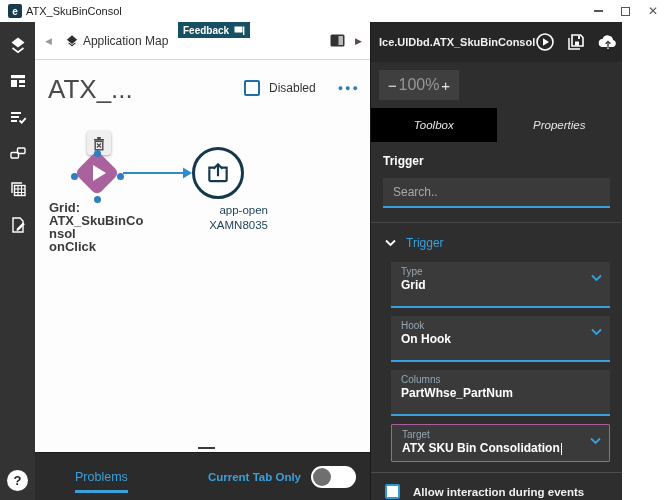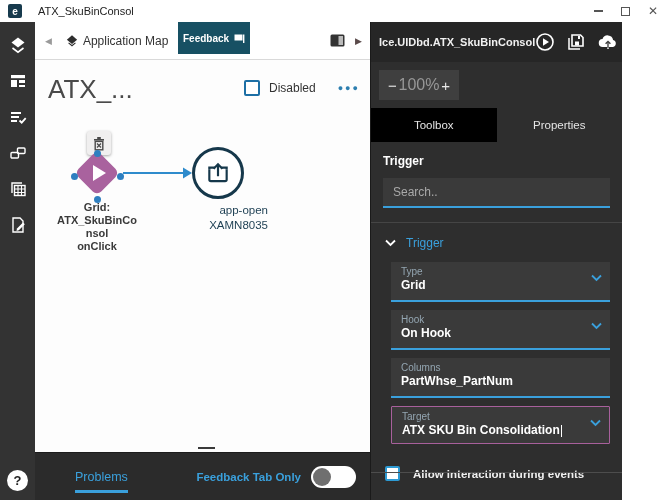--- a/index.html
+++ b/index.html
@@ -2,57 +2,57 @@
 <html><head>
 <meta charset="utf-8">
 <style>
   * { margin:0; padding:0; box-sizing:border-box; }
   html,body { width:666px; height:500px; font-family:"Liberation Sans", sans-serif; background:#fff; overflow:hidden; }
   #screen { position:relative; width:666px; height:500px; background:#fff; }
 
   
   #titlebar { position:absolute; left:0; top:0; width:666px; height:22px; background:#fff; display:flex; align-items:center; padding-left:8px; }
   .app-logo { width:14px; height:14px; background:#173a4d; color:#fff; font-size:10px; font-weight:bold; display:flex; align-items:center; justify-content:center; border-radius:2px; }
-  .win-title { font-size:11px; color:#222; margin-left:16px; }
+  .win-title { font-size:11px; color:#222; margin-left:4px; }
   .win-controls { position:absolute; right:8px; top:0; height:22px; display:flex; align-items:center; gap:18px; }
   .wc { color:#444; font-size:11px; line-height:1; cursor:default; }
   .wc-min { width:9px; height:2px; background:#555; }
   .wc-max { width:9px; height:9px; border:1.3px solid #555; }
   .wc-close { font-size:12px; color:#555; }
 
   
   #sidebar { position:absolute; left:0; top:22px; width:35px; height:478px; background:#333333; display:flex; flex-direction:column; align-items:center; padding-top:13px; gap:16px; }
   .side-icon { width:20px; height:20px; display:flex; align-items:center; justify-content:center; }
   .help-btn { position:absolute; bottom:9px; left:7px; width:21px; height:21px; border-radius:50%; background:#fff; color:#222; font-weight:bold; font-size:13px; display:flex; align-items:center; justify-content:center; }
 
   
   #main { position:absolute; left:35px; top:22px; width:335px; height:478px; display:flex; flex-direction:column; background:#fdfdfd; }
   #tabbar { position:relative; height:38px; background:#fff; border-bottom:1px solid #d9d9d9; display:flex; align-items:center; padding:0 6px; }
   .tab-back { color:#9a9a9a; font-size:9px; margin:0 6px 0 4px; }
   .tab { display:flex; align-items:center; gap:5px; font-size:12px; color:#333; padding:0 8px; height:100%; }
   .tab.active { color:#16496b; font-weight:bold; border-bottom:3px solid #2d7fb0; margin-left:10px; padding-top:3px; }
   .tabbar-right { margin-left:auto; display:flex; align-items:center; gap:10px; padding-right:2px; }
   .fwd-arrow { color:#5a4a4a; font-size:9px; }
-  #feedback-badge { position:absolute; left:143px; top:0; height:32px; background:#175063; color:#fff; font-size:10px; font-weight:bold; display:flex; align-items:center; gap:5px; padding:0 5px; z-index:3; }
+  #feedback-badge { position:absolute; left:143px; top:0; height:16px; background:#175063; color:#fff; font-size:10px; font-weight:bold; display:flex; align-items:center; gap:5px; padding:0 5px; z-index:3; }
 
   
   #canvas { position:relative; flex:1; background:#fdfdfd; }
   #canvas-title { position:absolute; left:13px; top:14px; font-size:26px; color:#4a4a4a; }
   #canvas-controls { position:absolute; right:10px; top:20px; display:flex; align-items:center; }
   .cv-checkbox { width:16px; height:16px; background:#fff; border:2px solid #1d6fa5; border-radius:2px; }
   .cv-check-label { font-size:12px; color:#333; margin:0 22px 0 9px; }
   .ellipsis-btn { color:#2d7fb0; font-size:9px; letter-spacing:2px; font-weight:bold; }
 
   .trash-btn { position:absolute; left:52px; top:71px; width:24px; height:24px; background:#f0efef; border-radius:3px; box-shadow:0 1px 3px rgba(0,0,0,.35); display:flex; align-items:center; justify-content:center; }
   .diamond { position:absolute; left:46px; top:97px; width:32px; height:32px; background:#a9629e; border-radius:6px; transform:rotate(45deg); }
   .diamond-play { position:absolute; left:58px; top:105px; width:0; height:0; border-left:13px solid #fff; border-top:8px solid transparent; border-bottom:8px solid transparent; }
   .port { position:absolute; width:7px; height:7px; border-radius:50%; background:#2e7fc0; }
   .flow-arrow { position:absolute; left:86px; top:103px; }
   .node-circle { position:absolute; left:157px; top:87px; width:52px; height:52px; border:3px solid #16384b; border-radius:50%; background:#fff; display:flex; align-items:center; justify-content:center; }
-  .trigger-label { position:absolute; left:14px; top:141px; width:96px; text-align:center; font-size:11px; font-weight:bold; color:#3a3a3a; line-height:13px; white-space:pre-line; }
+  .trigger-label { position:absolute; left:14px; top:141px; width:96px; font-size:13px; font-weight:bold; color:#3a3a3a; line-height:13px; white-space:pre-line; }
   .action-label { position:absolute; left:133px; top:143px; width:100px; text-align:right; font-size:11.5px; color:#1c3e52; line-height:15px; white-space:pre-line; }
   .drag-handle { position:absolute; bottom:3px; left:163px; width:17px; height:2.5px; background:#3a3a3a; }
 
   
   #problems-bar { height:48px; background:#2b2b2b; display:flex; align-items:center; padding:0 14px; border-top:1px solid #1c1c1c; }
   .problems-tab { margin-left:26px; color:#3aa0dc; font-size:12.5px; padding:10px 0 6px; border-bottom:3px solid #3aa0dc; }
   .ptoggle-wrap { margin-left:auto; display:flex; align-items:center; gap:10px; }
   .ptoggle-label { color:#3aa0dc; font-size:11.5px; font-weight:bold; }
   .toggle { width:45px; height:22px; background:#fff; border-radius:11px; position:relative; }
   .toggle-knob { position:absolute; left:2px; top:2px; width:18px; height:18px; border-radius:50%; background:#6f6f6f; }
@@ -64,33 +64,33 @@
   .insp-title { color:#f0f0f0; font-size:11px; font-weight:bold; }
   .insp-subtitle { color:#3aa0dc; font-size:11px; font-weight:bold; }
   .insp-actions { margin-left:auto; display:flex; align-items:center; gap:11px; padding-right:2px; }
   .kebab { color:#fff; font-size:14px; font-weight:bold; line-height:1; }
 
   #zoom-row { height:46px; display:flex; align-items:center; padding-left:8px; }
   .zoom-widget { width:80px; height:30px; background:#3f3f3f; display:flex; align-items:center; justify-content:space-between; padding:0 9px; }
   .zoom-btn { color:#e8e8e8; font-size:15px; line-height:1; }
   .zoom-val { color:#979797; font-size:16px; }
 
-  #insp-tabs { height:34px; display:flex; }
+  #insp-tabs { height:34px; display:flex;font-style:italic; }
   .insp-tab { flex:1; display:flex; align-items:center; justify-content:center; font-size:11.5px; color:#e4e4e4; }
   .insp-tab.active { background:#000; }
 
   #insp-body { padding:8px 12px 0; position:relative; }
   .section-heading { color:#fff; font-size:12px; font-weight:bold; margin:4px 0 10px; }
   .search-input { width:100%; height:30px; background:#3a3a3a; border:none; border-bottom:2px solid #3aa0dc; color:#cfcfcf; font-size:12px; padding:0 10px; font-family:"Liberation Sans",sans-serif; outline:none; }
   .search-input::placeholder { color:#a9a9a9; }
   .body-divider { border:none; border-top:1px solid #454545; margin:14px -12px 0; }
   .group-row { display:flex; align-items:center; gap:10px; margin:13px 0 12px 2px; }
   .group-label { color:#3aa0dc; font-size:12px; }
   .fields { margin-left:8px; }
-  .field { position:relative; background:#3a3a3a; border-bottom:2px solid #3aa0dc; padding:4px 26px 8px 10px; margin-bottom:8px; }
+  .field { position:relative; background:#3a3a3a; border-bottom:2px solid #3aa0dc; padding:4px 26px 14px 10px; margin-bottom:8px; }
   .field-label { font-size:10px; color:#94a6b2; margin-bottom:1px; }
   .field-value { font-size:12px; font-weight:bold; color:#fff; }
   .field .chev { position:absolute; right:8px; top:12px; }
   .field.focused { border:1px solid #a8609c; border-bottom:1px solid #a8609c; border-radius:1px; margin-bottom:22px; padding-bottom:6px; }
   .field.no-chev { padding-right:10px; }
   .caret { display:inline-block; width:1.5px; height:12px; background:#fff; vertical-align:text-bottom; margin-left:1px; }
   .checkbox-row { display:flex; align-items:center; margin:16px 0 0 2px; }
   .insp-checkbox { width:15px; height:15px; background:#fff; border:2px solid #2d9ad3; border-radius:2px; }
   .checkbox-label { color:#f0f0f0; font-size:11.5px; font-weight:bold; margin-left:13px; }
   .insp-bottom-divider { position:absolute; left:0; top:450px; width:100%; height:1px; background:#4d4d4d; }
@@ -226,21 +226,21 @@
 onClick</div>
       <div class="action-label">app-open
 XAMN8035</div>
 
       <div class="drag-handle"></div>
     </div>
 
     <div id="problems-bar">
       <div class="problems-tab">Problems</div>
       <div class="ptoggle-wrap">
-        <span class="ptoggle-label">Feedback Tab Only</span>
+        <span class="ptoggle-label">Current Tab Only</span>
         <div class="toggle">
           <div class="toggle-knob"></div>
         </div>
       </div>
     </div>
   </div>
 
   <div id="inspector">
     <div id="insp-header">
       <div class="insp-titles">

